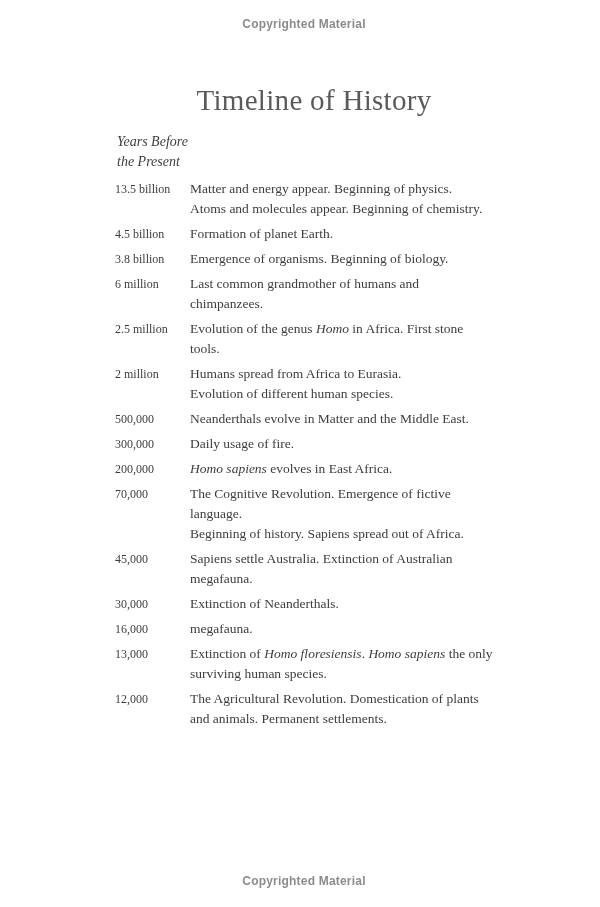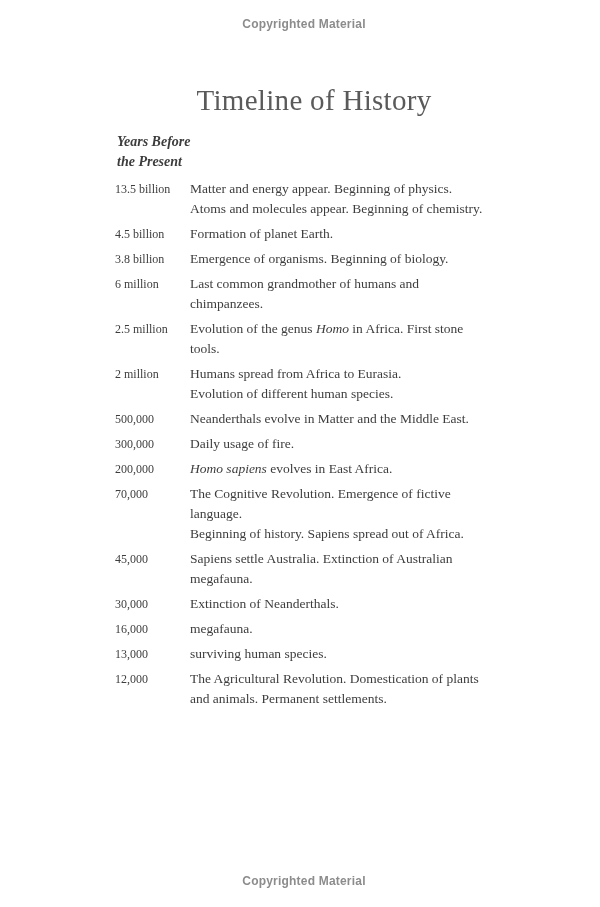--- a/index.html
+++ b/index.html
@@ -52,21 +52,20 @@
     letter-spacing: 0.3px;
   }
   .col-header {
     position: absolute;
     top: 132px;
     left: 2px;
     font-style: italic;
     font-size: 14px;
     line-height: 20px;
     color: var(--body-text);
-    font-weight: bold;
   }
   .rows {
     position: absolute;
     top: 179px;
     left: 0;
     width: 100%;
   }
   .row {
     display: flex;
     align-items: flex-start;
@@ -185,20 +184,21 @@
         </div>
         <div class="row">
           <div class="years">16,000</div>
           <div class="desc">
             <div class="line"><span>megafauna.</span></div>
           </div>
         </div>
         <div class="row">
           <div class="years">13,000</div>
           <div class="desc">
+            <div class="line"><span>Extinction of </span><em>Homo floresiensis</em><span>. </span><em>Homo sapiens</em><span> the only</span></div>
             <div class="line"><span>surviving human species.</span></div>
           </div>
         </div>
         <div class="row">
           <div class="years">12,000</div>
           <div class="desc">
             <div class="line"><span>The Agricultural Revolution. Domestication of plants</span></div>
             <div class="line"><span>and animals. Permanent settlements.</span></div>
           </div>
         </div>

